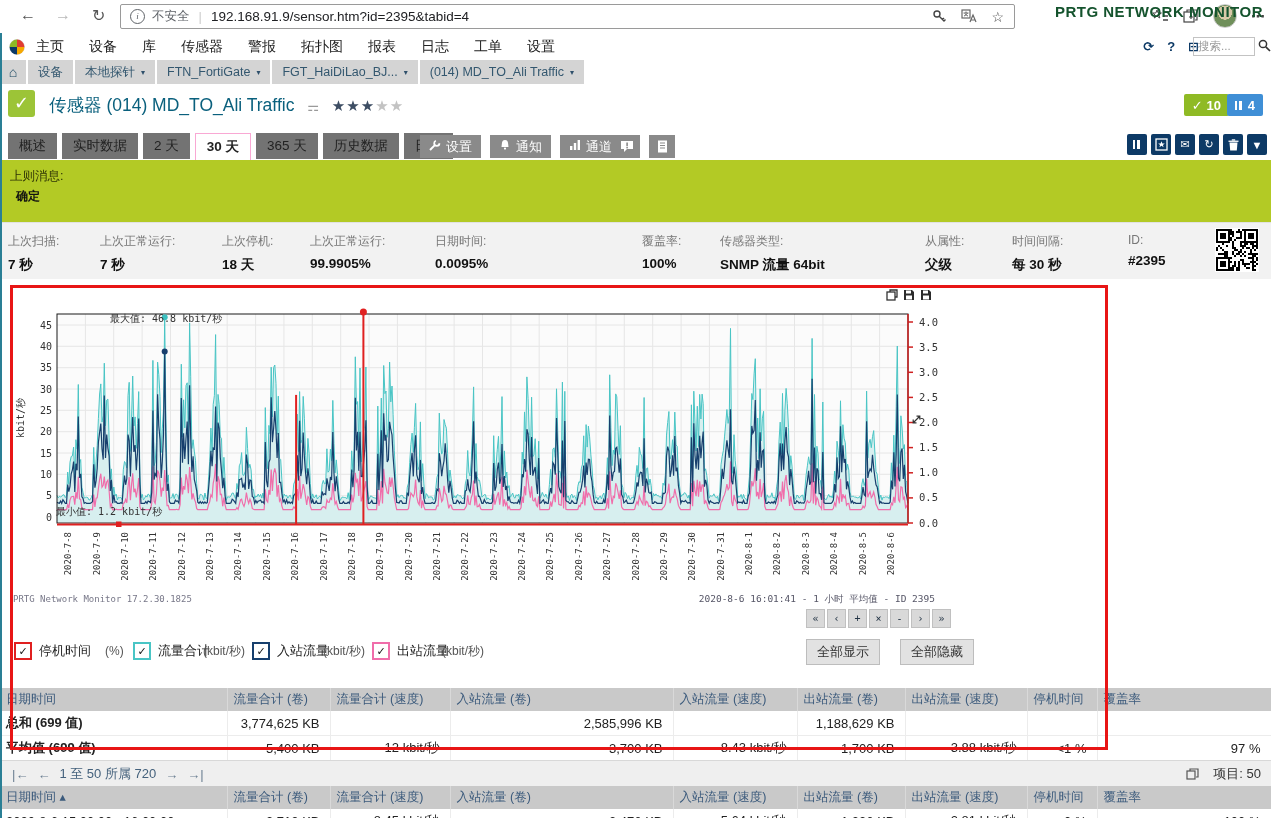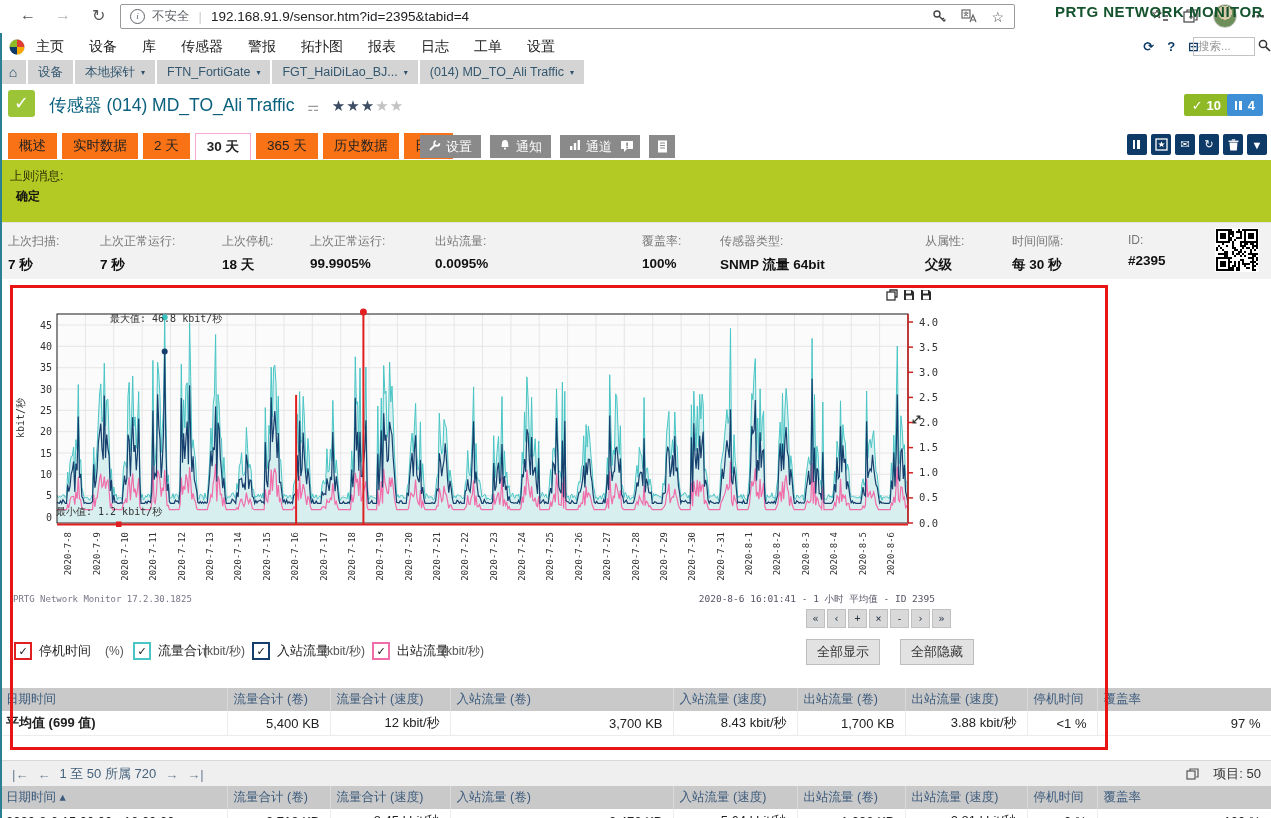--- a/index.html
+++ b/index.html
@@ -42,21 +42,21 @@
   .flag{color:#9a9a9a;font-size:13px;margin-left:8px;}
   .stars{letter-spacing:1px;font-size:15px;margin-left:8px;cursor:pointer;}
   .badge{height:22px;border-radius:2px;color:#fff;font-weight:bold;font-size:13px;display:flex;align-items:center;
          padding:0 8px;gap:4px;cursor:pointer;}
   .badge.ok{right:42px;top:10px;background:#8fba25;}
   .badge.paused{right:8px;top:10px;background:#3f8fd6;}
   .pbars i{display:inline-block;width:2.5px;height:9px;background:#fff;margin-right:2px;}
   
   .tabsrow{left:0;top:132px;width:1271px;height:28px;background:#fff;}
   .tabs{left:8px;top:1px;display:flex;gap:5px;}
-  .tab{height:26px;padding:0 11px;background:#f97316;display:flex;align-items:center;font-size:13.5px;color:#222;cursor:pointer;}
+  .tab{height:26px;padding:0 11px;background:#737373;display:flex;align-items:center;font-size:13.5px;color:#222;cursor:pointer;}
   .tab.active{background:#fff;border:1px solid #f9a8d4;font-weight:bold;}
   .tabactions{left:420px;top:3px;display:flex;gap:9px;}
   .actbtn{height:23px;background:#8a8a8a;color:#fff;display:flex;align-items:center;gap:5px;padding:0 9px;
           font-size:13px;cursor:pointer;}
   .minibtns{left:614px;top:3px;display:flex;gap:9px;}
   .minibtn{width:26px;height:23px;background:#8a8a8a;display:flex;align-items:center;justify-content:center;cursor:pointer;}
   .navybtns{right:4px;top:2px;display:flex;gap:4px;}
   .navybtn{width:20px;height:21px;background:#0d3a66;border-radius:2px;color:#fff;display:flex;align-items:center;
            justify-content:center;font-size:11px;cursor:pointer;}
   
@@ -444,21 +444,21 @@
     </div>
     <div class="sfield" style="left: 222px;">
       <span class="lab">上次停机:</span>
       <span class="val">18 天</span>
     </div>
     <div class="sfield" style="left: 310px;">
       <span class="lab">上次正常运行:</span>
       <span class="val">99.9905%</span>
     </div>
     <div class="sfield" style="left: 435px;">
-      <span class="lab">出站流量:</span>
+      <span class="lab">日期时间:</span>
       <span class="val">0.0095%</span>
     </div>
     <div class="sfield" style="left: 642px;">
       <span class="lab">覆盖率:</span>
       <span class="val">100%</span>
     </div>
     <div class="sfield" style="left: 720px;">
       <span class="lab">传感器类型:</span>
       <span class="val">SNMP 流量 64bit</span>
     </div>
@@ -673,20 +673,31 @@
           <th>入站流量 (卷)</th>
           <th>入站流量 (速度)</th>
           <th>出站流量 (卷)</th>
           <th>出站流量 (速度)</th>
           <th>停机时间</th>
           <th>覆盖率</th>
         </tr>
       </thead>
       <tbody>
         <tr>
+          <td class="lab">总和 (699 值)</td>
+          <td class="num">3,774,625 KB</td>
+          <td class="num"></td>
+          <td class="num">2,585,996 KB</td>
+          <td class="num"></td>
+          <td class="num">1,188,629 KB</td>
+          <td class="num"></td>
+          <td class="num"></td>
+          <td class="num"></td>
+        </tr>
+        <tr>
           <td class="lab">平均值 (699 值)</td>
           <td class="num">5,400 KB</td>
           <td class="num">12 kbit/秒</td>
           <td class="num">3,700 KB</td>
           <td class="num">8.43 kbit/秒</td>
           <td class="num">1,700 KB</td>
           <td class="num">3.88 kbit/秒</td>
           <td class="num">&lt;1 %</td>
           <td class="num">97 %</td>
         </tr>

